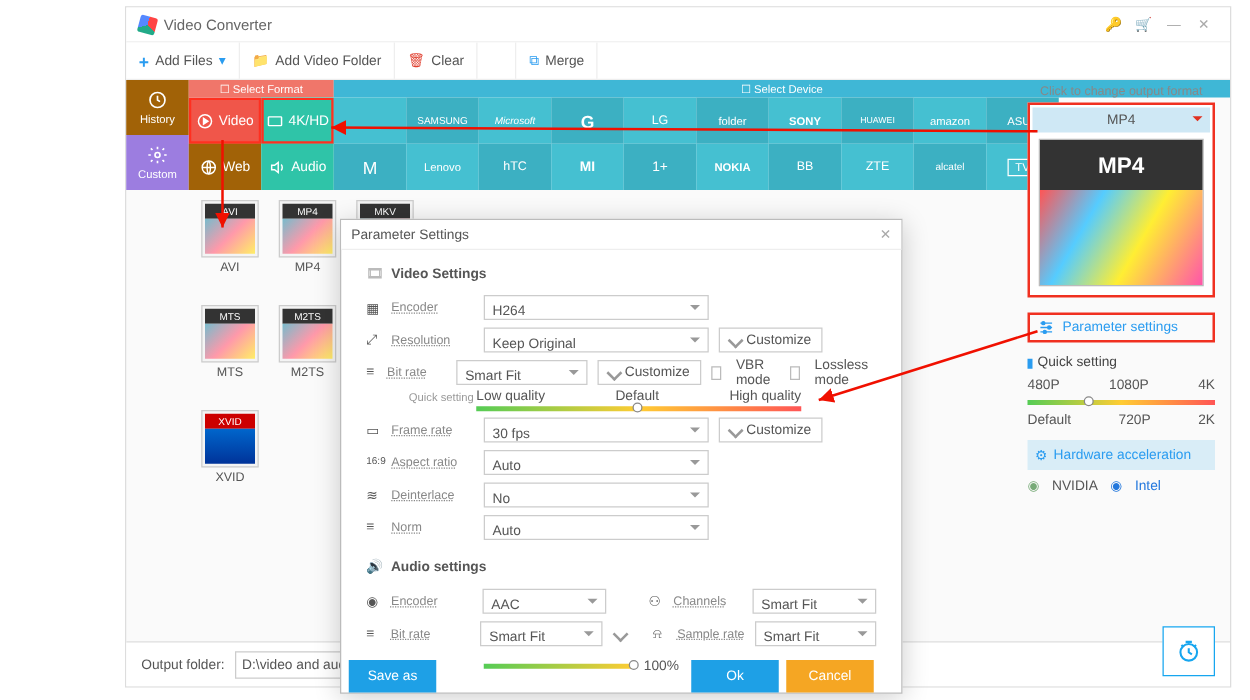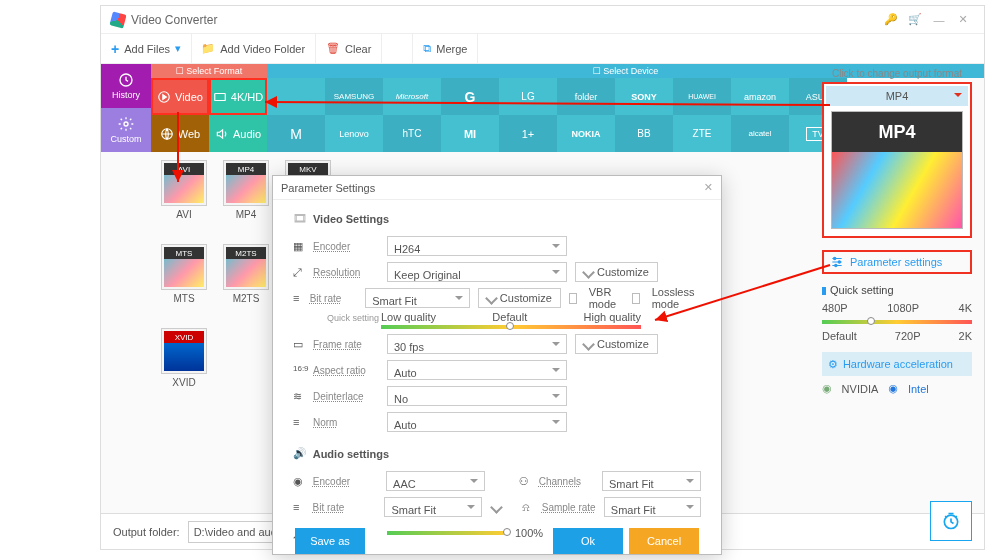--- a/index.html
+++ b/index.html
@@ -11,21 +11,21 @@
 .titlebar .spacer{flex:1}
 .wbtn{width:22px;height:22px;display:flex;align-items:center;justify-content:center;color:#aaa;margin-left:2px;cursor:pointer}
 .toolbar{height:30px;display:flex;align-items:center;border-bottom:1px solid #eee;background:#fff}
 .tbtn{display:flex;align-items:center;padding:0 10px;height:100%;gap:5px;cursor:pointer;border-right:1px solid #eee}
 .tbtn .plus{color:#2a9cf0;font-size:14px;font-weight:bold}
 .row{display:flex}
 .sidecol{width:50px;display:flex;flex-direction:column}
 .sidebtn{height:44px;display:flex;flex-direction:column;align-items:center;justify-content:center;gap:2px;color:#fff;cursor:pointer}
 .sidebtn svg{stroke:#fff}
 .sidebtn span{color:#fff;font-size:9px}
-.history{background:#a21caf}
+.history{background:#a16207}
 .custom{background:#9c7de0}
 .fmtpanel{flex:1;display:flex;flex-direction:column}
 .fmtheads{display:flex;height:14px}
 .fmthead{flex:1;background:#3fb7d6;color:#fff;font-size:9px;display:flex;align-items:center;justify-content:center}
 .fmtrow{display:flex;width:100%}
 .fmtcell{width:58px;height:37px;display:flex;align-items:center;justify-content:center;color:#fff;font-size:10px;gap:4px;cursor:pointer}
 .green1{background:#2fc4a8}
 .green2{background:#a16207}
 .teal1{background:#45c0d1}
 .teal2{background:#3cb0c2}
@@ -74,21 +74,21 @@
 .sel.w1{width:180px}
 .sel.w2{width:140px}
 .sel.w3{width:100px}
 .cbtn{height:20px;border:1px solid #ccc;padding:0 8px;display:flex;align-items:center;gap:4px;font-size:10px;background:#fff;cursor:pointer}
 .chk{display:flex;align-items:center;gap:12px;font-size:10px;color:#888}
 .chk .box{width:11px;height:11px;border:1px solid #bbb}
 .qslider{height:4px;background:linear-gradient(to right,#5c5,#fc3,#f55);position:relative;margin:2px 0 2px 88px;width:260px}
 .qlabels{display:flex;justify-content:space-between;width:260px;margin-left:88px;font-size:9px;color:#999}
 .dfoot{position:absolute;bottom:0;left:0;right:0;height:26px;display:flex}
 .dfoot div{flex:0 0 70px;height:100%;display:flex;align-items:center;justify-content:center;color:#fff;cursor:pointer;font-size:11px}
-.dfoot .save{background:#1ea0e6;margin-right:auto;margin-left:22px}
+.dfoot .save{background:#1ea0e6;margin-right:auto;margin-left:6px}
 .dfoot .ok{background:#1ea0e6;margin-right:6px}
 .dfoot .cancel{background:#f5a623;margin-right:22px}
 .pen{width:9px;height:9px;border-left:2px solid #999;border-bottom:2px solid #999;transform:rotate(-45deg)}
 svg.arrow{position:absolute;pointer-events:none}
 .smico{width:12px;height:12px;display:inline-block}
 </style>
 </head>
 <body>
 
 <div class="window">

